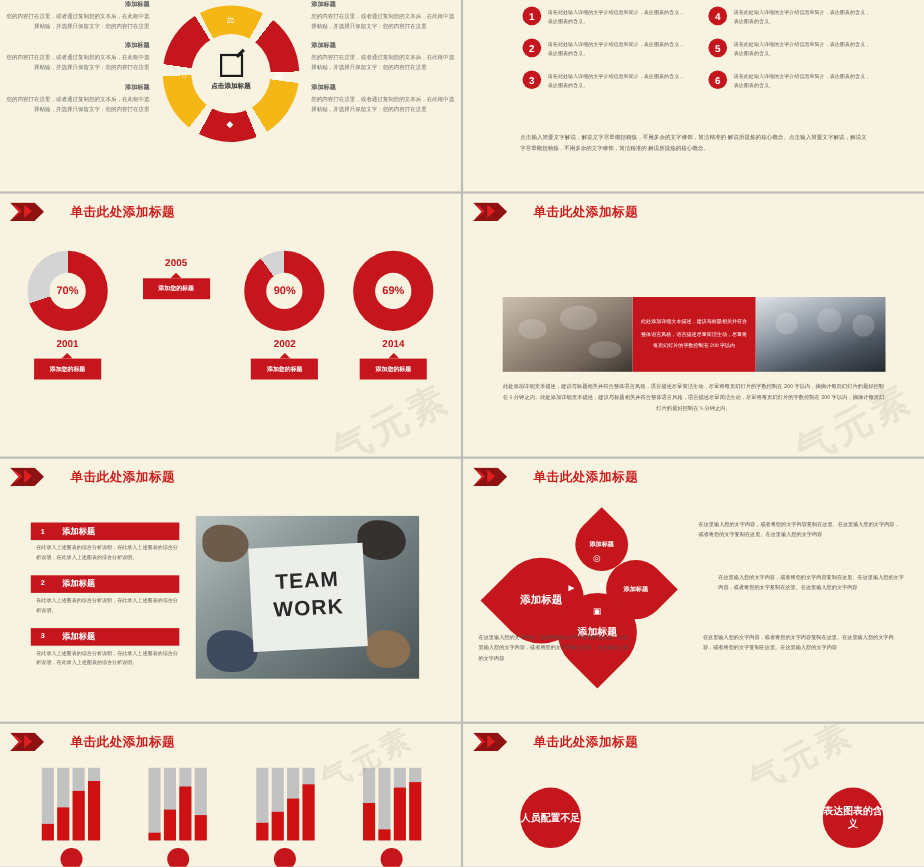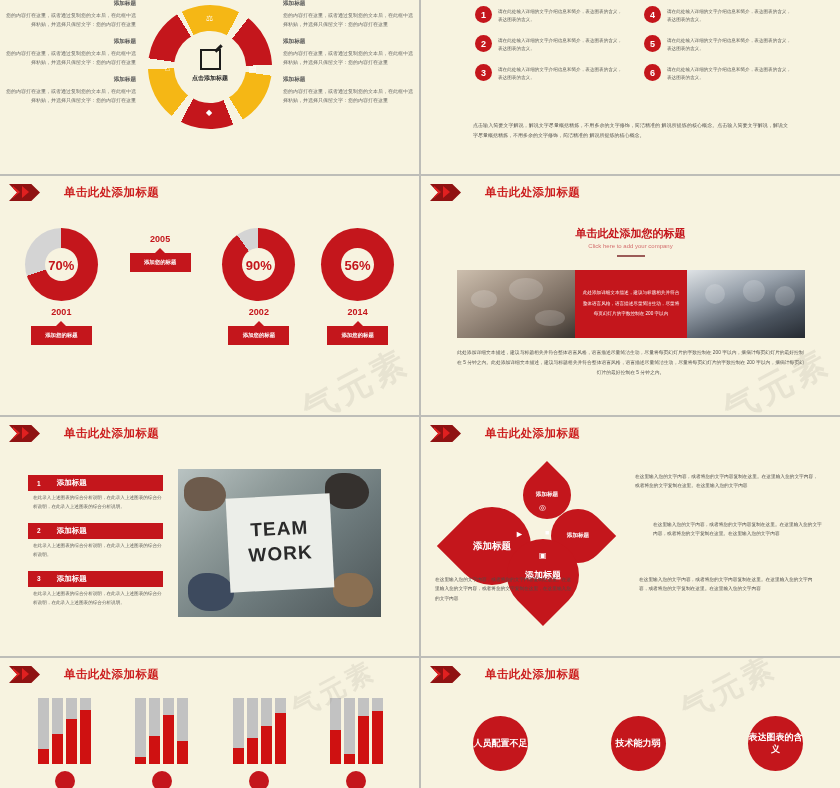--- a/index.html
+++ b/index.html
@@ -66,21 +66,21 @@
         color:#56544f;line-height:2;text-align:justify;}
 
   
   .donuts{position:absolute;left:12px;top:52px;width:395px;display:flex;
           justify-content:space-around;}
   .dn{width:75px;text-align:center;}
   .dn .ring2{width:73px;height:73px;border-radius:50%;position:relative;margin:0 auto;}
   .dn .ring2::after{content:"";position:absolute;left:50%;top:50%;width:33px;height:33px;
           margin:-16.5px 0 0 -16.5px;border-radius:50%;background:#f7f3e0;}
   .dn .pct{position:absolute;left:0;right:0;top:50%;transform:translateY(-50%);
-          z-index:2;font-size:13px;font-weight:bold;color:#c4161c;}
+          z-index:2;font-size:10px;font-weight:bold;color:#c4161c;}
   .dn .yr{margin-top:6px;font-size:9px;font-weight:bold;color:#c4161c;}
   .badge{margin:9px auto 0;width:61px;background:#c4161c;color:#fff;font-size:5.4px;
          padding:6px 0;position:relative;font-weight:bold;}
   .badge::before{content:"";position:absolute;left:50%;top:-5px;margin-left:-5px;
          border-left:5px solid transparent;border-right:5px solid transparent;
          border-bottom:5px solid #c4161c;}
 
   
   .s4-t{position:absolute;left:0;right:0;top:50px;text-align:center;}
   .s4-t .cn{color:#c4161c;font-size:11px;font-weight:bold;}
@@ -247,41 +247,36 @@
       </div>
       <div class="dn">
         <div class="ring2" id="dn2" style="background: conic-gradient(rgb(196, 22, 28) 0deg, rgb(196, 22, 28) 324deg, rgb(212, 212, 212) 324deg, rgb(212, 212, 212) 360deg);">
           <div class="pct">90%</div>
         </div>
         <div class="yr">2002</div>
         <div class="badge">添加您的标题</div>
       </div>
       <div class="dn">
         <div class="ring2" id="dn3" style="background: conic-gradient(rgb(196, 22, 28) 0deg, rgb(196, 22, 28) 360deg, rgb(212, 212, 212) 360deg, rgb(212, 212, 212) 360deg);">
-          <div class="pct">56%</div>
+          <div class="pct">69%</div>
         </div>
         <div class="yr">2014</div>
         <div class="badge">添加您的标题</div>
       </div>
     </div>
     <div class="wm">气元素</div>
   </div>
 
   <div class="slide">
     <div class="hdr">
       <div class="chev">
           <i class="a"></i>
           <i class="b"></i>
         </div>
       <div class="hdr-title">单击此处添加标题</div>
-    </div>
-    <div class="s4-t">
-      <div class="cn">单击此处添加您的标题</div>
-      <div class="en">Click here to add your company</div>
-      <div class="bar"></div>
     </div>
     <div class="s4-strip">
       <div class="ph a">
         <i style="left:14px;top:20px;width:26px;height:18px;"></i>
         <i style="left:52px;top:8px;width:34px;height:22px;"></i>
         <i style="left:78px;top:40px;width:30px;height:16px;"></i>
       </div>
       <div class="s4-mid">此处添加详细文本描述，建议与标题相关并符合整体语言风格，语言描述尽量简洁生动，尽量将每页幻灯片的字数控制在  200 字以内</div>
       <div class="ph b">
         <i style="left:18px;top:14px;width:20px;height:20px;"></i>
@@ -452,19 +447,18 @@
   <div class="slide">
     <div class="hdr">
       <div class="chev">
           <i class="a"></i>
           <i class="b"></i>
         </div>
       <div class="hdr-title">单击此处添加标题</div>
     </div>
     <div class="circles">
       <div class="cir">人员配置不足</div>
-      <div class="cir">技术能力弱</div>
       <div class="cir">表达图表的含义</div>
     </div>
     <div class="wm" style="right:60px;top:10px;bottom:auto;font-size:30px;">气元素</div>
   </div>
 
 </div>
 
 </body></html>

